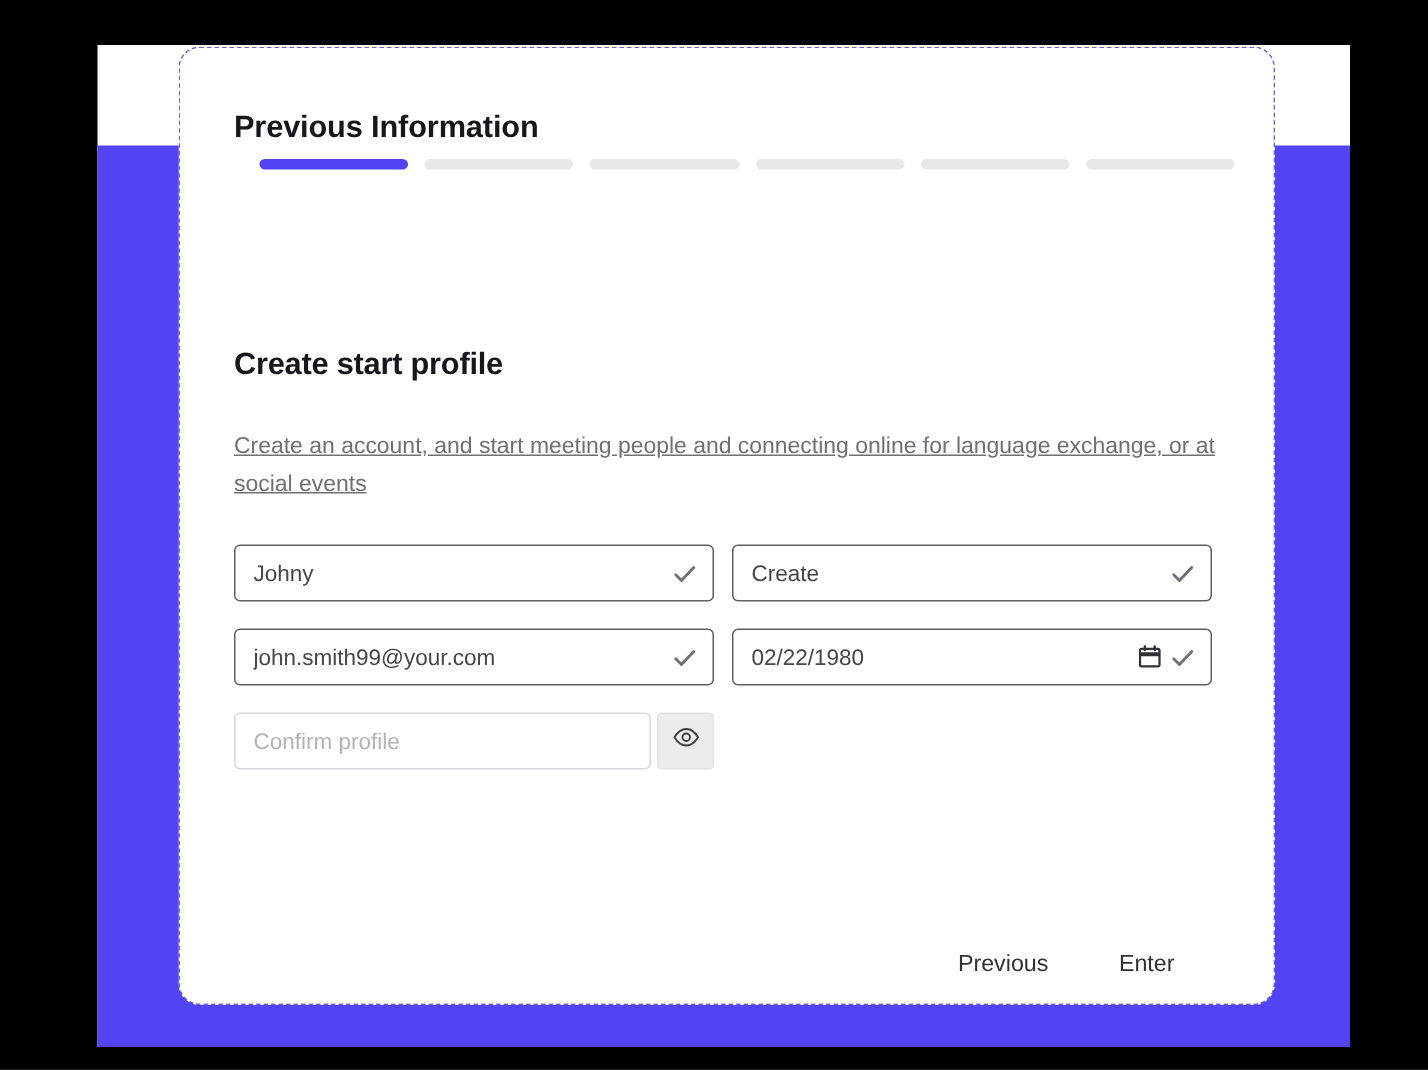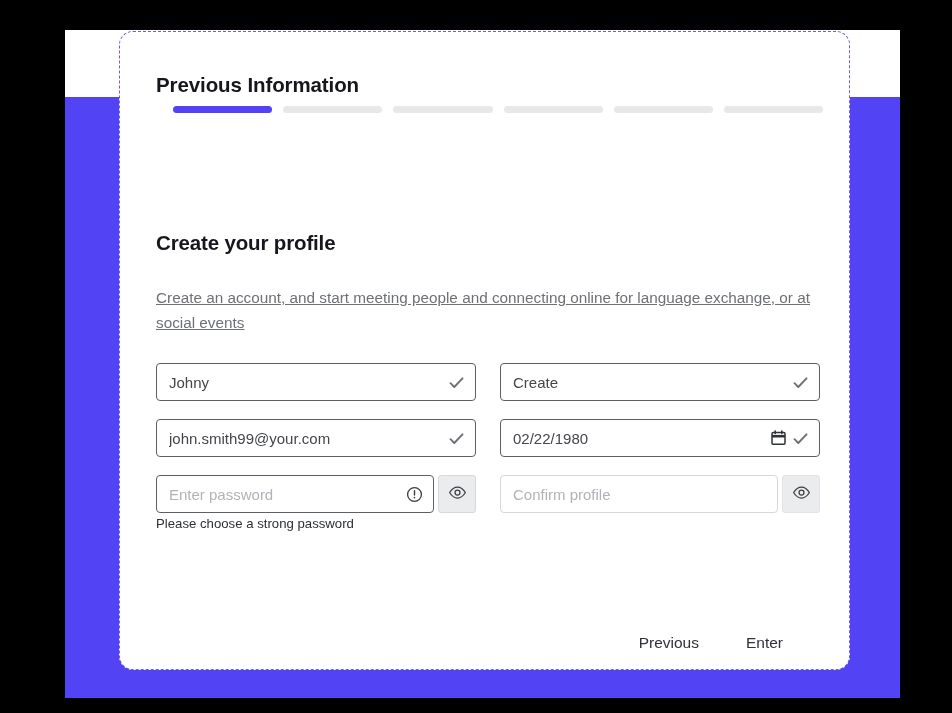--- a/index.html
+++ b/index.html
@@ -95,21 +95,21 @@
   }
 
   
   .fields {
     position: absolute;
     left: 0; top: 331px;
     width: 665px;
   }
   .field-row {
     display: flex;
-    gap: 24px;
+    gap: 12px;
     margin-bottom: 18px;
     align-items: flex-end;
   }
   .field-col { width: 320px; position: relative; }
 
   .input-shell {
     display: flex;
     align-items: stretch;
     width: 100%;
   }
@@ -204,21 +204,21 @@
 
       <div class="progress-track">
         <div class="progress-seg active"></div>
         <div class="progress-seg"></div>
         <div class="progress-seg"></div>
         <div class="progress-seg"></div>
         <div class="progress-seg"></div>
         <div class="progress-seg"></div>
       </div>
 
-      <div class="form-heading">Create your profile</div>
+      <div class="form-heading">Create start profile</div>
 
       <div class="form-desc">Create an account, and start meeting people and connecting online for language exchange, or at social events</div>
 
       <div class="fields">
 
         <div class="field-row">
           <div class="field-col">
             <div class="input-shell">
               <div class="input-box strong">
                 <span class="input-text">Johny</span>
@@ -274,44 +274,20 @@
                   <svg width="17" height="17" viewBox="0 0 17 17" fill="none">
                     <path d="M2.5 9.2 L6.3 13 L14.5 4.3" stroke="#6d7075" stroke-width="1.9" stroke-linecap="round" stroke-linejoin="round"></path>
                   </svg>
                 </span>
               </div>
             </div>
           </div>
         </div>
 
         <div class="field-row">
-          <div class="field-col">
-            <div class="input-shell">
-              <div class="input-box strong">
-                <span class="input-text placeholder">Enter password</span>
-                <span class="adorn">
-                  <svg width="17" height="17" viewBox="0 0 17 17" fill="none">
-                    <circle cx="8.5" cy="8.5" r="6.9" stroke="#3a3d42" stroke-width="1.3"></circle>
-                    <path d="M8.5 4.8 V9.1" stroke="#3a3d42" stroke-width="1.4" stroke-linecap="round"></path>
-                    <circle cx="8.5" cy="11.6" r="0.85" fill="#3a3d42"></circle>
-                  </svg>
-                </span>
-              </div>
-              <div class="eye-btn">
-                <span>
-                  <svg width="19" height="19" viewBox="0 0 19 19" fill="none">
-                    <path d="M1.6 9.5 C4 5.6 6.8 4 9.5 4 C12.2 4 15 5.6 17.4 9.5
-                             C15 13.4 12.2 15 9.5 15 C6.8 15 4 13.4 1.6 9.5 Z" stroke="#3a3d42" stroke-width="1.25" stroke-linejoin="round"></path>
-                    <circle cx="9.5" cy="9.5" r="2.5" stroke="#3a3d42" stroke-width="1.25"></circle>
-                  </svg>
-                </span>
-              </div>
-            </div>
-            <div class="helper-text">Please choose a strong password</div>
-          </div>
 
           <div class="field-col">
             <div class="input-shell">
               <div class="input-box light">
                 <span class="input-text placeholder">Confirm profile</span>
               </div>
               <div class="eye-btn light">
                 <span>
                   <svg width="19" height="19" viewBox="0 0 19 19" fill="none">
                     <path d="M1.6 9.5 C4 5.6 6.8 4 9.5 4 C12.2 4 15 5.6 17.4 9.5

